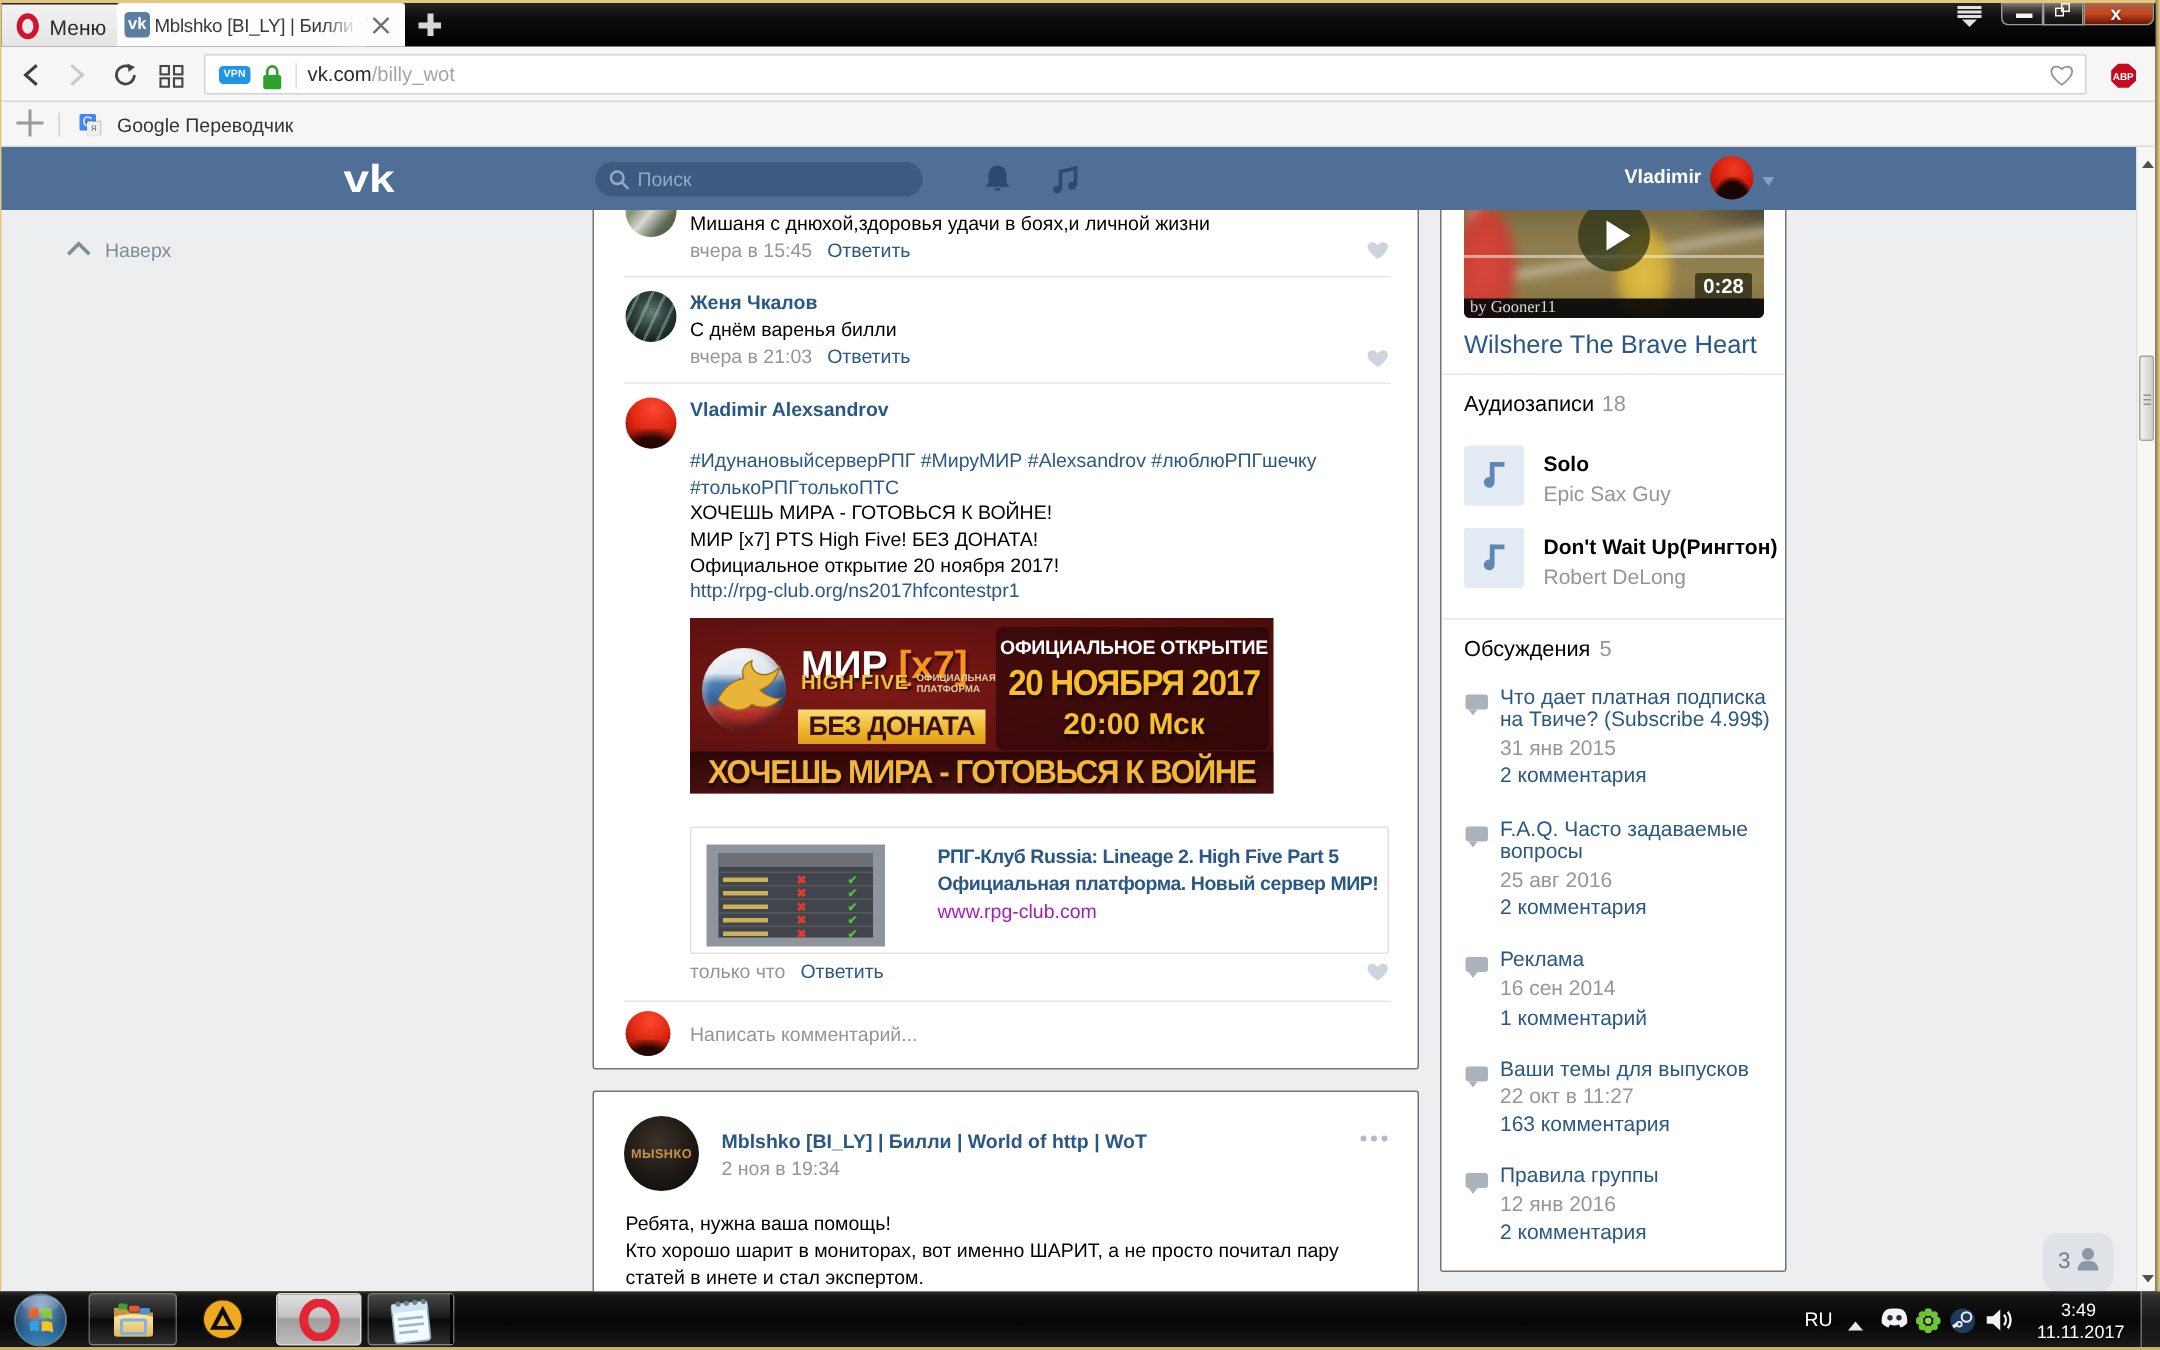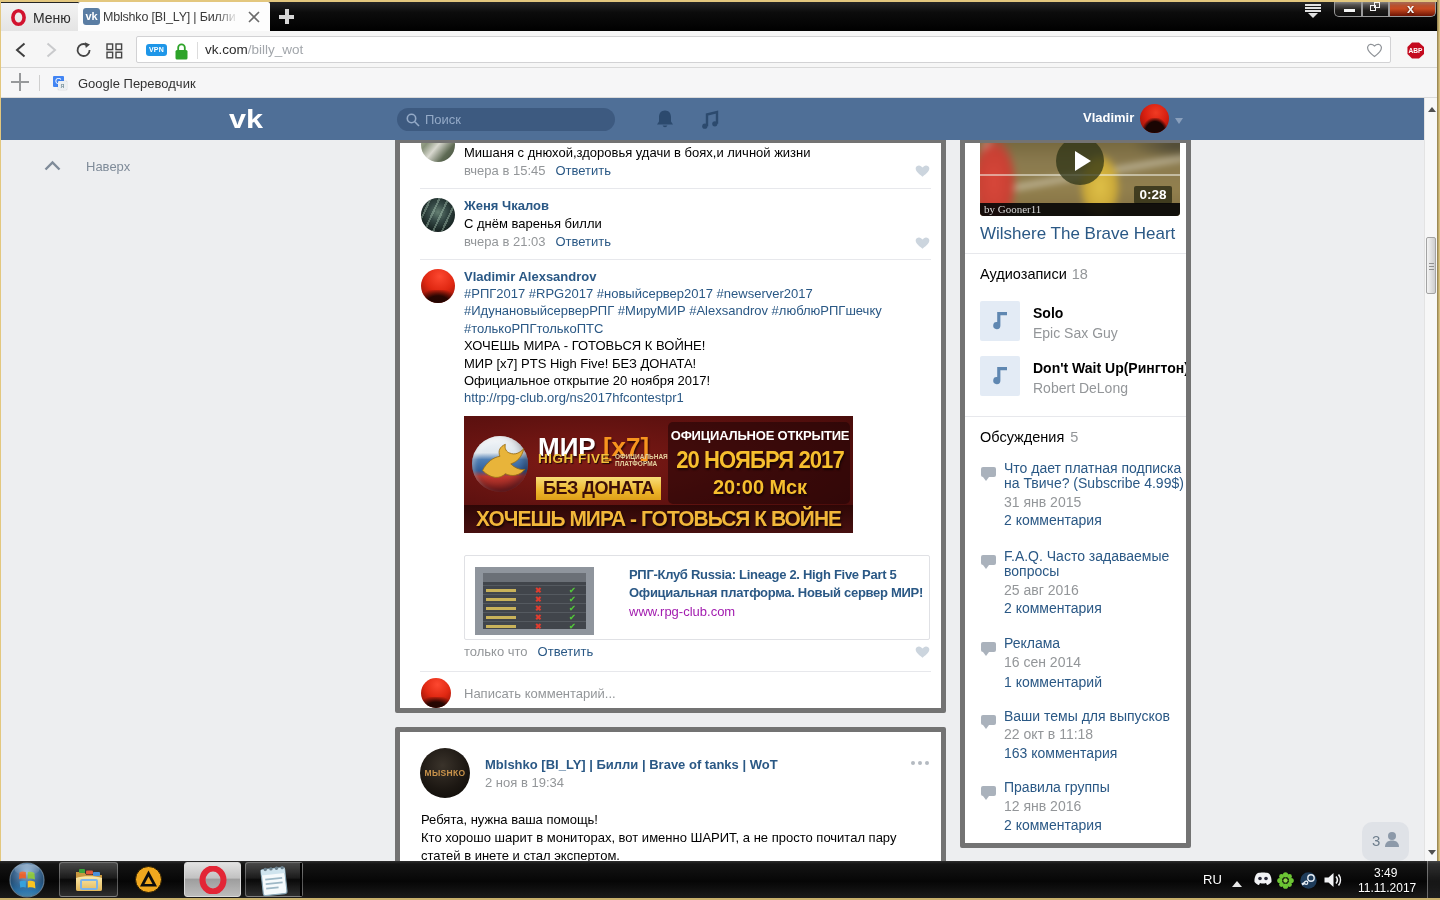--- a/index.html
+++ b/index.html
@@ -58,23 +58,23 @@
 #vkhead { left:0; top:98px; width:1424px; height:42px; background:#4f6f97; }
 #vklogo { position:absolute; left:229px; top:107px; }
 #vksearch { position:absolute; left:397px; top:10px; width:218px; height:23px; background:#3d5a80; border-radius:12px; }
 #vksearch .ph { position:absolute; left:28px; top:3.5px; font-size:13px; color:#94aac7; }
 #vname { position:absolute; left:1083px; top:12px; font-size:13px; font-weight:bold; color:#fff; }
 #vavatar { position:absolute; left:1140px; top:104px; width:29px; height:29px; border-radius:50%; background:radial-gradient(circle at 55% 30%,#f03b23 0%,#d71f10 45%,#7e1108 100%); overflow:hidden; }
 #vavatar:after { content:""; position:absolute; left:2px; top:14px; width:26px; height:16px; background:radial-gradient(ellipse at 50% 100%,#1a0503 55%,rgba(30,5,3,0) 75%); }
 #vcaret { position:absolute; left:1175px; top:118px; width:0; height:0; border:4.5px solid transparent; border-top:6px solid #8aa0bd; }
 
 #page { left:0; top:140px; width:1424px; height:721px; background:#edeef0; overflow:hidden; }
-.card { position:absolute; background:#fff; border:5px solid #737373; border-radius:2px; }
+.card { position:absolute; background:#fff; border:1px solid #737373; border-radius:2px; }
 #naverh { position:absolute; left:44px; top:19px; color:#7f8b99; font-size:13px; }
-#naverh b { font-weight:normal; margin-left:42px; }
+#naverh b { font-weight:normal; margin-left:26px; }
 
 .t13 { position:absolute; font-size:13px; color:#000; white-space:nowrap; }
 .lnk { color:#2a5885; }
 .gry { color:#939699; }
 .bld { font-weight:bold; }
 .av { position:absolute; border-radius:50%; overflow:hidden; }
 .div-h { position:absolute; height:1px; background:#e7e8ec; }
 .heart { position:absolute; }
 .cm-meta span.rep { color:#2a5885; margin-left:10px; }
 
@@ -264,21 +264,20 @@
     <div class="av ph2" style="left:21px;top:55px;width:34px;height:34px;"></div>
     <div class="t13 lnk bld" style="left:64px;top:55px;">Женя Чкалов</div>
     <div class="t13" style="left:64px;top:73px;">С днём варенья билли</div>
     <div class="t13 gry cm-meta" style="left:64px;top:91px;">вчера в 21:03<span class="rep">Ответить</span></div>
     <svg class="heart" style="left:515px;top:93px" width="15" height="14" viewBox="0 0 17 15">
         <path d="M8.5 14 C3 10 0.5 7 0.8 4.2 C1.1 1.7 4.5 0.2 6.8 2 L8.5 3.5 L10.2 2 C12.5 0.2 15.9 1.7 16.2 4.2 C16.5 7 14 10 8.5 14 Z" fill="#ccd5de"></path>
       </svg>
     <div class="div-h" style="left:20px;top:116px;width:511px;"></div>
     <div class="av phred" style="left:21px;top:126px;width:34px;height:34px;"></div>
     <div class="t13 lnk bld" style="left:64px;top:126px;">Vladimir Alexsandrov</div>
-    <div class="t13 lnk" style="left:64px;top:143px;">#РПГ2017 #RPG2017 #новыйсервер2017 #newserver2017</div>
     <div class="t13 lnk" style="left:64px;top:160px;">#ИдунановыйсерверРПГ #МируМИР #Alexsandrov #люблюРПГшечку</div>
     <div class="t13 lnk" style="left:64px;top:178px;">#толькоРПГтолькоПТС</div>
     <div class="t13" style="left:64px;top:195px;">ХОЧЕШЬ МИРА - ГОТОВЬСЯ К ВОЙНЕ!</div>
     <div class="t13" style="left:64px;top:213px;">МИР [x7] PTS High Five! БЕЗ ДОНАТА!</div>
     <div class="t13" style="left:64px;top:230px;">Официальное открытие 20 ноября 2017!</div>
     <div class="t13 lnk" style="left:64px;top:247px;">http://rpg-club.org/ns2017hfcontestpr1</div>
     <div id="banner">
       <div class="strip"></div>
       <div class="b-bot">ХОЧЕШЬ МИРА - ГОТОВЬСЯ К ВОЙНЕ</div>
       <div class="b-mir">МИР <i>[x7]</i></div>
@@ -334,21 +333,21 @@
       </svg>
     <div class="div-h" style="left:20px;top:528px;width:511px;"></div>
     <div class="av phred" style="left:21px;top:535px;width:30px;height:30px;"></div>
     <div class="t13 gry" style="left:64px;top:543px;">Написать комментарий...</div>
   </div>
 
   <div id="postcard" class="card" style="left:395px;top:587px;width:551px;height:140px;">
     <div class="av" style="left:20px;top:16px;width:50px;height:50px;background:radial-gradient(circle at 45% 35%,#3a332b 0%,#1d1813 55%,#0a0805 100%);">
       <span style="position:absolute;left:0;top:20px;width:50px;text-align:center;font-size:8.5px;font-weight:bold;color:#c8924a;letter-spacing:0.3px;">МЫSHКО</span>
     </div>
-    <div class="t13 lnk bld" style="left:85px;top:25px;">Mblshko [BI_LY] | Билли | Brave of tanks | WoT</div>
+    <div class="t13 lnk bld" style="left:85px;top:25px;">Mblshko [BI_LY] | Билли | World of http | WoT</div>
     <div class="t13 gry" style="left:85px;top:43px;">2 ноя в 19:34</div>
     <div style="position:absolute;left:511px;top:29px;width:20px;height:4px;">
       <i style="position:absolute;left:0;width:4px;height:4px;border-radius:50%;background:#b4bac1;"></i>
       <i style="position:absolute;left:7px;width:4px;height:4px;border-radius:50%;background:#b4bac1;"></i>
       <i style="position:absolute;left:14px;width:4px;height:4px;border-radius:50%;background:#b4bac1;"></i>
     </div>
     <div class="t13" style="left:21px;top:80px;">Ребята, нужна ваша помощь!</div>
     <div class="t13" style="left:21px;top:98px;">Кто хорошо шарит в мониторах, вот именно ШАРИТ, а не просто почитал пару</div>
     <div class="t13" style="left:21px;top:116px;">статей в инете и стал экспертом.</div>
   </div>
@@ -401,21 +400,21 @@
         <span class="bt"></span>
       </div>
     <div class="t13 lnk" style="left:39px;top:492px;font-size:14px;">Реклама</div>
     <div class="t13 gry" style="left:39px;top:511px;font-size:14px;">16 сен 2014</div>
     <div class="t13 lnk" style="left:39px;top:531px;font-size:14px;">1 комментарий</div>
     <div class="dico" style="top:572px;">
         <span class="bb"></span>
         <span class="bt"></span>
       </div>
     <div class="t13 lnk" style="left:39px;top:565px;font-size:14px;">Ваши темы для выпусков</div>
-    <div class="t13 gry" style="left:39px;top:583px;font-size:14px;">22 окт в 11:18</div>
+    <div class="t13 gry" style="left:39px;top:583px;font-size:14px;">22 окт в 11:27</div>
     <div class="t13 lnk" style="left:39px;top:602px;font-size:14px;">163 комментария</div>
     <div class="dico" style="top:643px;">
         <span class="bb"></span>
         <span class="bt"></span>
       </div>
     <div class="t13 lnk" style="left:39px;top:636px;font-size:14px;">Правила группы</div>
     <div class="t13 gry" style="left:39px;top:655px;font-size:14px;">12 янв 2016</div>
     <div class="t13 lnk" style="left:39px;top:674px;font-size:14px;">2 комментария</div>
   </div>
 

